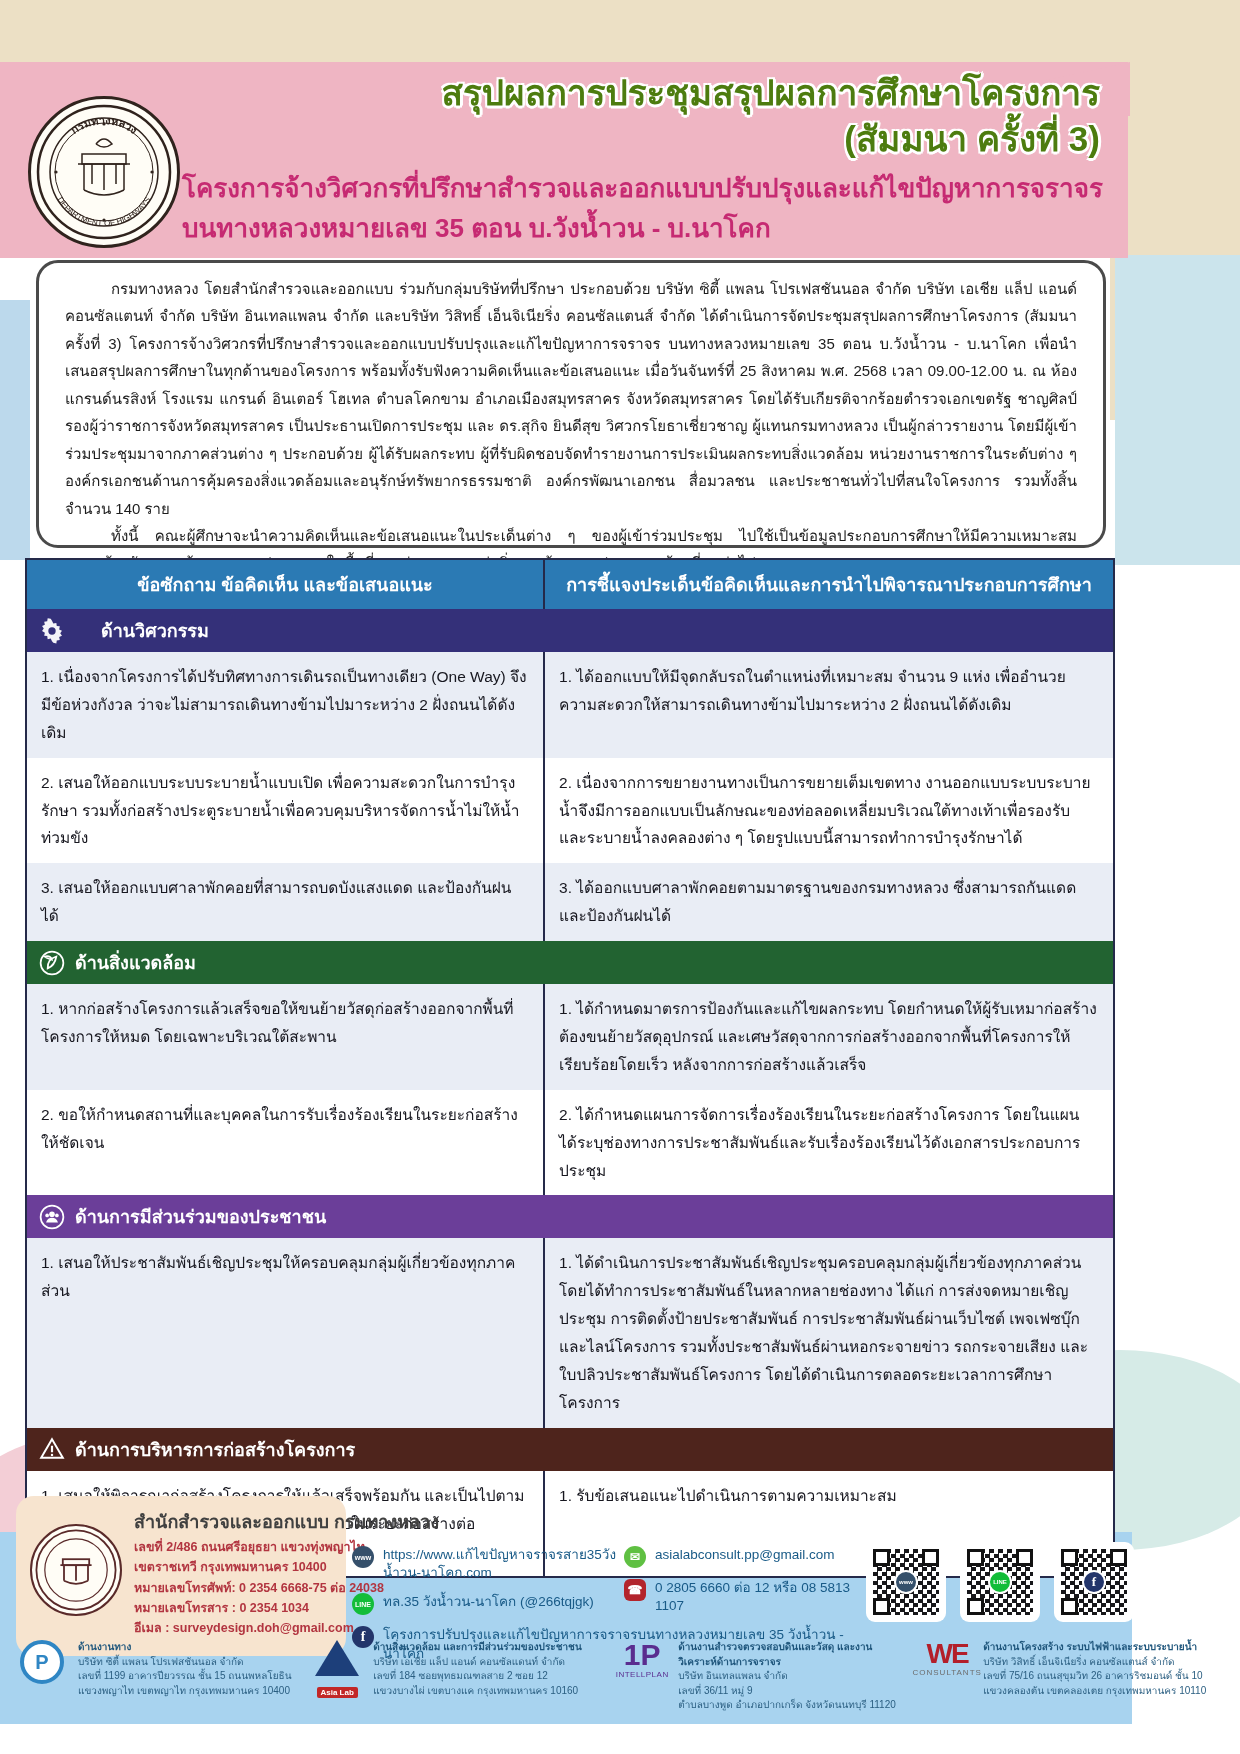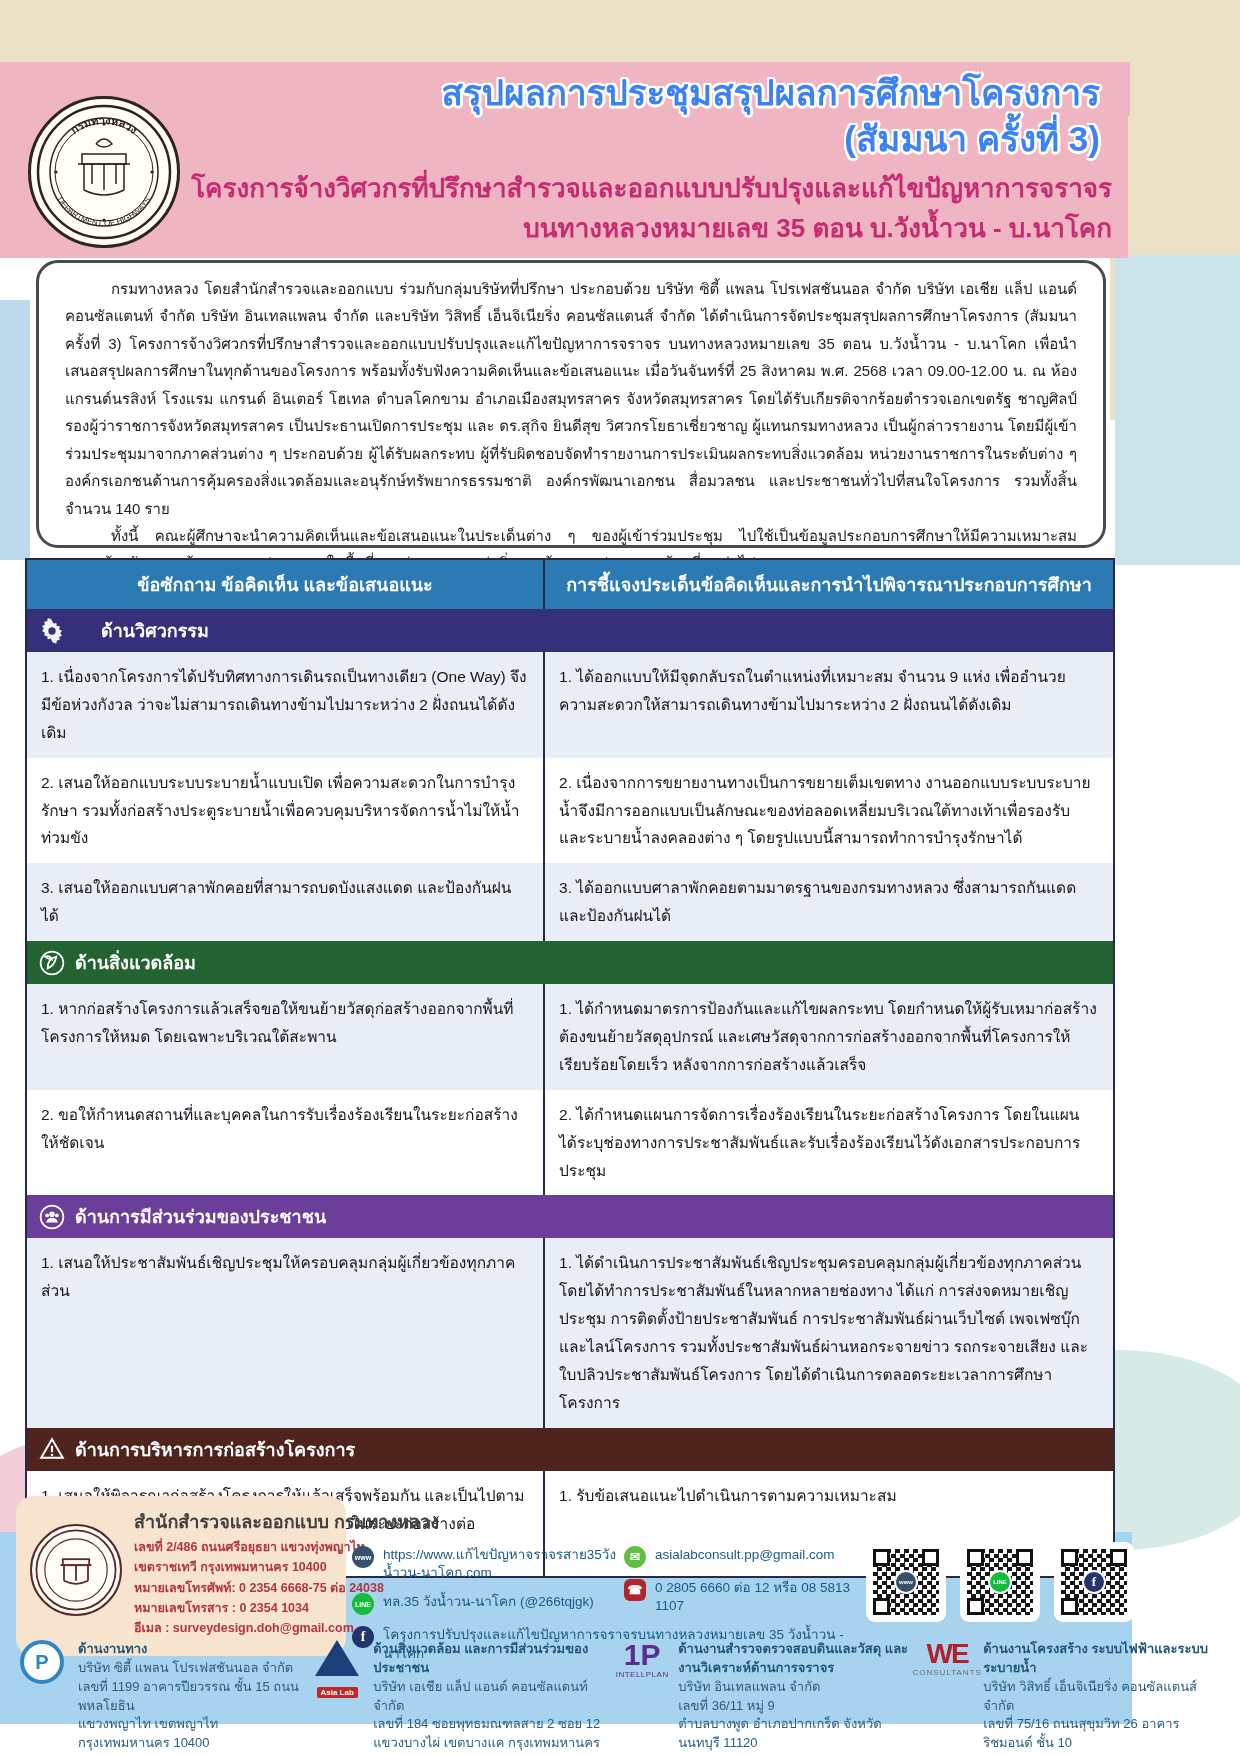--- a/index.html
+++ b/index.html
@@ -16,23 +16,23 @@
   .blob { position:absolute; border-radius:50%; z-index:0; }
   .blob-peach { left:330px; top:1390px; width:560px; height:260px; background:#f6ddc3; }
   .blob-pink  { left:-60px; top:1430px; width:340px; height:220px; background:#f3ced6; }
   .blob-teal  { left:960px; top:1350px; width:320px; height:200px; background:#d6ebe7; }
   .blob-cream { left:90px; top:1340px; width:420px; height:170px; background:#f0e8cf; }
 
   
   .header-band { position:absolute; z-index:2; left:0; top:62px; width:1128px; height:196px; background:#efb5c3; }
   .header-band:after { content:""; position:absolute; right:-2px; top:0; border-style:solid; border-width:0 0 54px 250px; border-color:transparent transparent #efb5c3 transparent; left:auto; }
   .title-wrap { position:absolute; z-index:3; top:70px; left:190px; width:910px; text-align:right; }
-  .doc-title { font-size:35px; line-height:1.3; font-weight:bold; color:#3b82f6;
+  .doc-title { font-size:35px; line-height:1.3; font-weight:bold; color:#4d7c0f;
     text-shadow:-2px -2px 0 #fff, 2px -2px 0 #fff, -2px 2px 0 #fff, 2px 2px 0 #fff, 0 3px 0 #fff, 3px 0 0 #fff; }
-  .subtitle-wrap { position:absolute; z-index:3; top:168px; left:182px; width:930px; text-align:right; }
+  .subtitle-wrap { position:absolute; z-index:3; top:168px; left:182px; width:930px; text-align:left; }
   .doc-subtitle { font-size:26px; line-height:1.55; font-weight:bold; color:#c62a72; }
 
   
   .seal { position:absolute; z-index:4; left:28px; top:96px; width:152px; height:152px; border-radius:50%;
     background:#fffdf6; border:3px solid #30231d; display:flex; align-items:center; justify-content:center; }
   .seal svg { width:140px; height:140px; }
   .seal-small { position:absolute; left:14px; top:14px; width:92px; height:92px; border-radius:50%;
     background:#fffdf6; border:2px solid #5a2a2a; display:flex; align-items:center; justify-content:center; }
   .seal-small svg { width:84px; height:84px; }
 
@@ -85,21 +85,21 @@
   .qr .c { position:absolute; width:17px; height:17px; border:3px solid #111; background:#fff; }
   .qr .c.tl { left:7px; top:7px; } .qr .c.tr { right:7px; top:7px; } .qr .c.bl { left:7px; bottom:7px; }
   .qr .badge { position:absolute; left:50%; top:50%; transform:translate(-50%,-50%); width:24px; height:24px; border-radius:50%;
     display:flex; align-items:center; justify-content:center; color:#fff; font-weight:bold; border:2px solid #fff; }
   .badge-web { background:#35506b; font-size:6px; border-radius:5px; }
   .badge-line { background:#13bd39; font-size:6px; }
   .badge-fb { background:#23356b; font-size:13px; font-family:"Liberation Serif", serif; }
 
   .companies { position:absolute; z-index:3; left:14px; top:1640px; width:1210px; display:flex; gap:10px; }
   .company { display:flex; gap:8px; align-items:flex-start; }
-  .company .txt { font-size:13px; line-height:1.45; color:#2a5e81; }
+  .company .txt { font-size:10px; line-height:1.45; color:#2a5e81; }
   .company .txt .role { font-weight:bold; color:#1f567c; }
   .clogo { flex:0 0 56px; width:56px; display:flex; flex-direction:column; align-items:center; }
   .cp-circle { width:44px; height:44px; border-radius:50%; border:4px solid #2f86c4; display:flex; align-items:center; justify-content:center;
     color:#2f86c4; font-weight:bold; font-size:20px; background:#fff; }
   .asia-tri { width:0; height:0; border-left:22px solid transparent; border-right:22px solid transparent; border-bottom:36px solid #1d3f7a; }
   .asia-cap { margin-top:11px; background:#c22727; color:#fff; font-size:8px; font-weight:bold; padding:1px 4px; border-radius:2px; }
   .ip-mark { font-size:30px; font-weight:bold; color:#5a2d8f; line-height:1; }
   .ip-cap { font-size:8px; font-weight:normal; color:#5a2d8f; letter-spacing:.5px; }
   .we-mark { font-size:28px; font-weight:900; color:#b31f2a; line-height:1; letter-spacing:-2px; }
   .we-cap { font-size:8px; color:#6d6d6d; letter-spacing:1px; }

